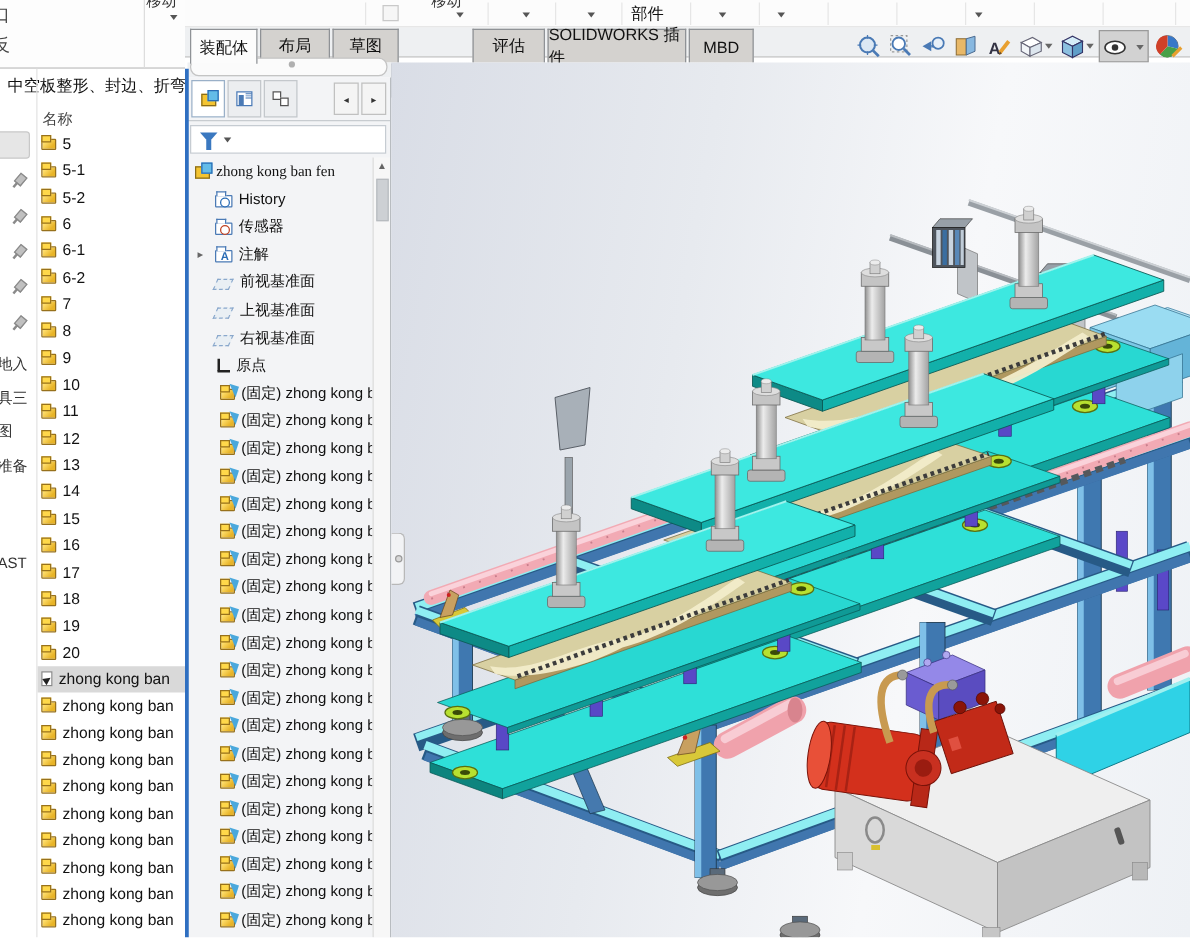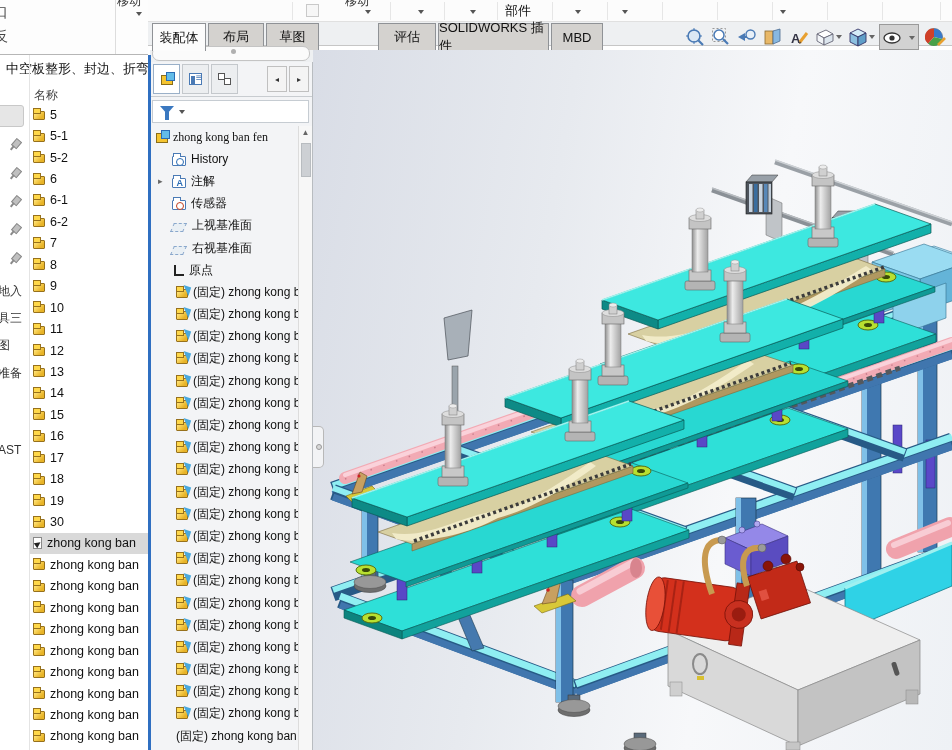--- a/index.html
+++ b/index.html
@@ -369,21 +369,21 @@
           <span class="lp-label">18</span>
         </div>
 
         <div class="lp-row">
           <span class="ic ic-part"></span>
           <span class="lp-label">19</span>
         </div>
 
         <div class="lp-row">
           <span class="ic ic-part"></span>
-          <span class="lp-label">30</span>
+          <span class="lp-label">20</span>
         </div>
 
         <div class="lp-row sel">
           <span class="ic ic-doc"></span>
           <span class="lp-label">zhong kong ban</span>
         </div>
 
         <div class="lp-row">
           <span class="ic ic-part"></span>
           <span class="lp-label">zhong kong ban</span>
@@ -467,31 +467,36 @@
       </div>
       <div>
 
           <div class="ft-row" style="padding-left:8px;">
             <span class="exp"></span>
             <span class="ic ic-history"></span>
             <span>History</span>
           </div>
 
           <div class="ft-row" style="padding-left:8px;">
+            <span class="exp"></span>
+            <span class="ic ic-sensors"></span>
+            <span>传感器</span>
+          </div>
+
+          <div class="ft-row" style="padding-left:8px;">
             <span class="exp expand"></span>
             <span class="ic ic-annot"></span>
             <span>注解</span>
           </div>
 
           <div class="ft-row" style="padding-left:8px;">
             <span class="exp"></span>
-            <span class="ic ic-sensors"></span>
-            <span>传感器</span>
-          </div>
-
+            <span class="ic ic-plane"></span>
+            <span>前视基准面</span>
+          </div>
 
           <div class="ft-row" style="padding-left:8px;text-align:center;">
             <span class="exp"></span>
             <span class="ic ic-plane"></span>
             <span>上视基准面</span>
           </div>
 
           <div class="ft-row" style="padding-left:8px;">
             <span class="exp"></span>
             <span class="ic ic-plane"></span>

